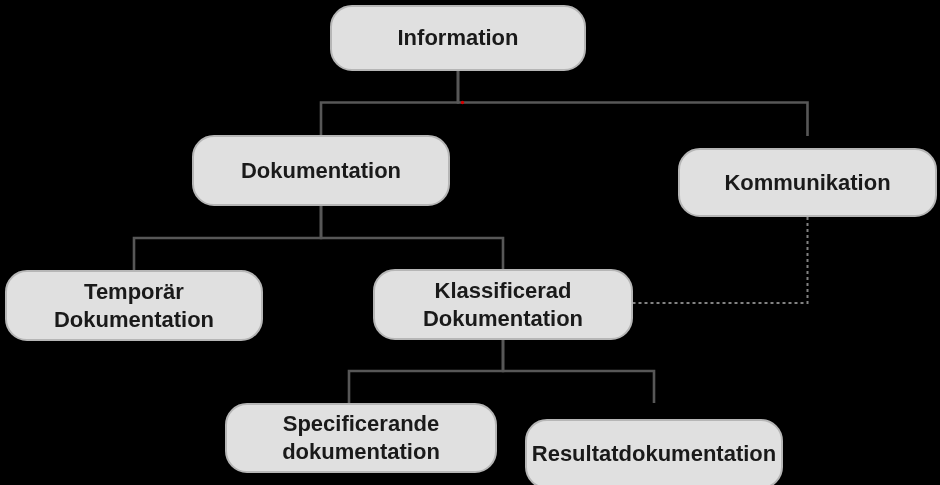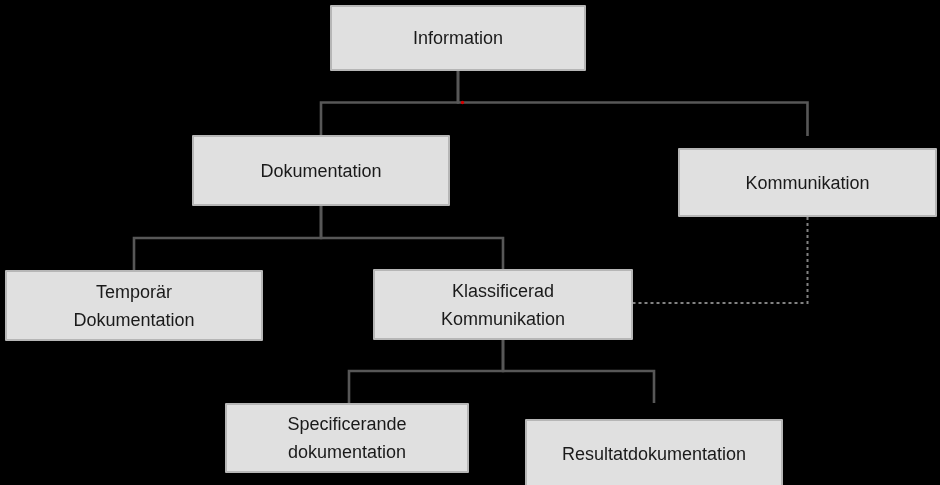--- a/index.html
+++ b/index.html
@@ -19,37 +19,38 @@
     position: absolute;
     left: 0; top: 0;
     width: 940px;
     height: 485px;
   }
   .node {
     position: absolute;
     box-sizing: border-box;
     background: #e0e0e0;
     border: 2px solid #b6b6b6;
-    border-radius: 1px;
+    border-radius: 22px;
     display: flex;
     align-items: center;
     justify-content: center;
     text-align: center;
     color: #1a1a1a;
-    font-size: 18px;
+    font-size: 22px;
     line-height: 28px;
     white-space: pre-line;
+    font-weight: bold;
   }
   
   #node-information            { left: 330px; top: 5px;   width: 256px; height: 66px; }
   #node-dokumentation          { left: 192px; top: 135px; width: 258px; height: 71px; }
   #node-kommunikation          { left: 678px; top: 148px; width: 259px; height: 69px; }
   #node-temporar               { left: 5px;   top: 270px; width: 258px; height: 71px; }
   #node-klassificerad          { left: 373px; top: 269px; width: 260px; height: 71px; }
-  #node-specificerande         { left: 225px; top: 403px; width: 244px; height: 70px; justify-content: center; }
+  #node-specificerande         { left: 225px; top: 403px; width: 272px; height: 70px; justify-content: center; }
   #node-resultat               { left: 525px; top: 403px; width: 258px; height: 70px; margin-top: 16px; }
 </style>
 </head>
 <body>
 
 <div id="canvas">
 
   <svg id="edges" viewBox="0 0 940 485" xmlns="http://www.w3.org/2000/svg">
     <g fill="none" stroke="#575757" stroke-width="2.6">
       <path d="M458 71 V102.5 H321 V135"></path>
@@ -75,21 +76,21 @@
     <span>Kommunikation</span>
   </div>
 
   <div class="node" id="node-temporar">
     <span>Temporär
 Dokumentation</span>
   </div>
 
   <div class="node" id="node-klassificerad">
     <span>Klassificerad
-Kommunikation</span>
+Dokumentation</span>
   </div>
 
   <div class="node" id="node-specificerande">
     <span>Specificerande
 dokumentation</span>
   </div>
 
   <div class="node" id="node-resultat">
     <span>Resultatdokumentation</span>
   </div>

